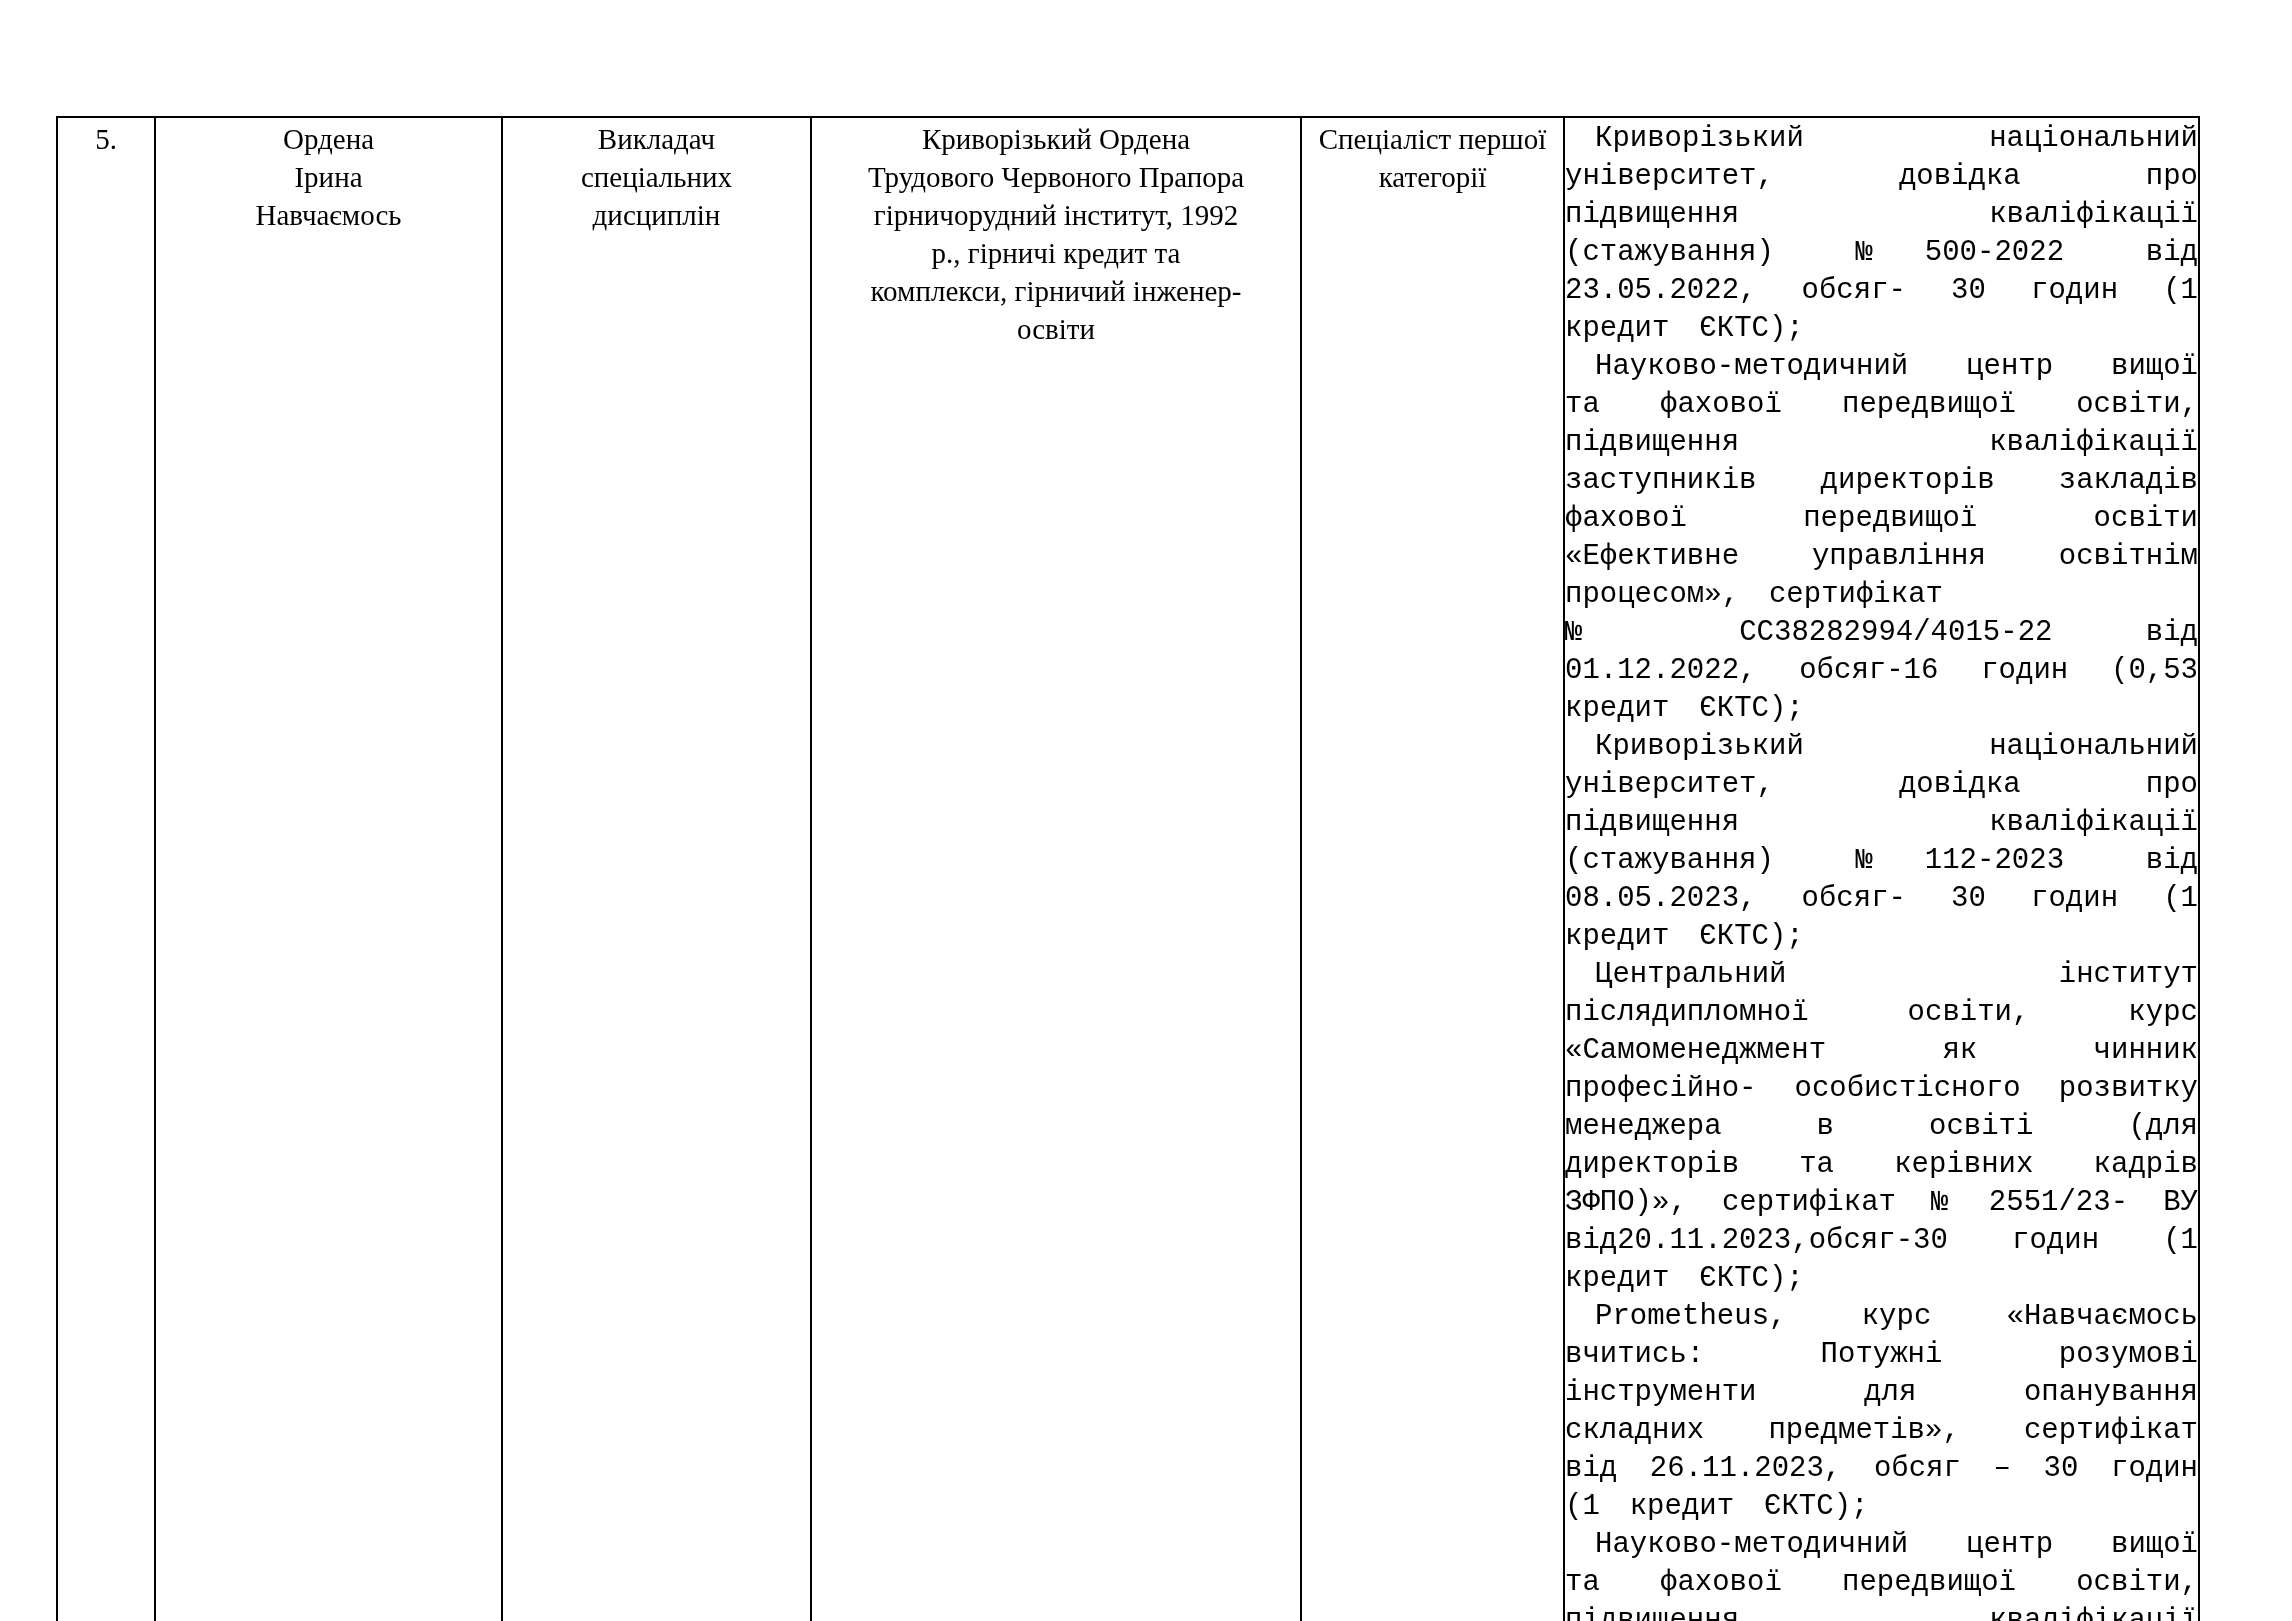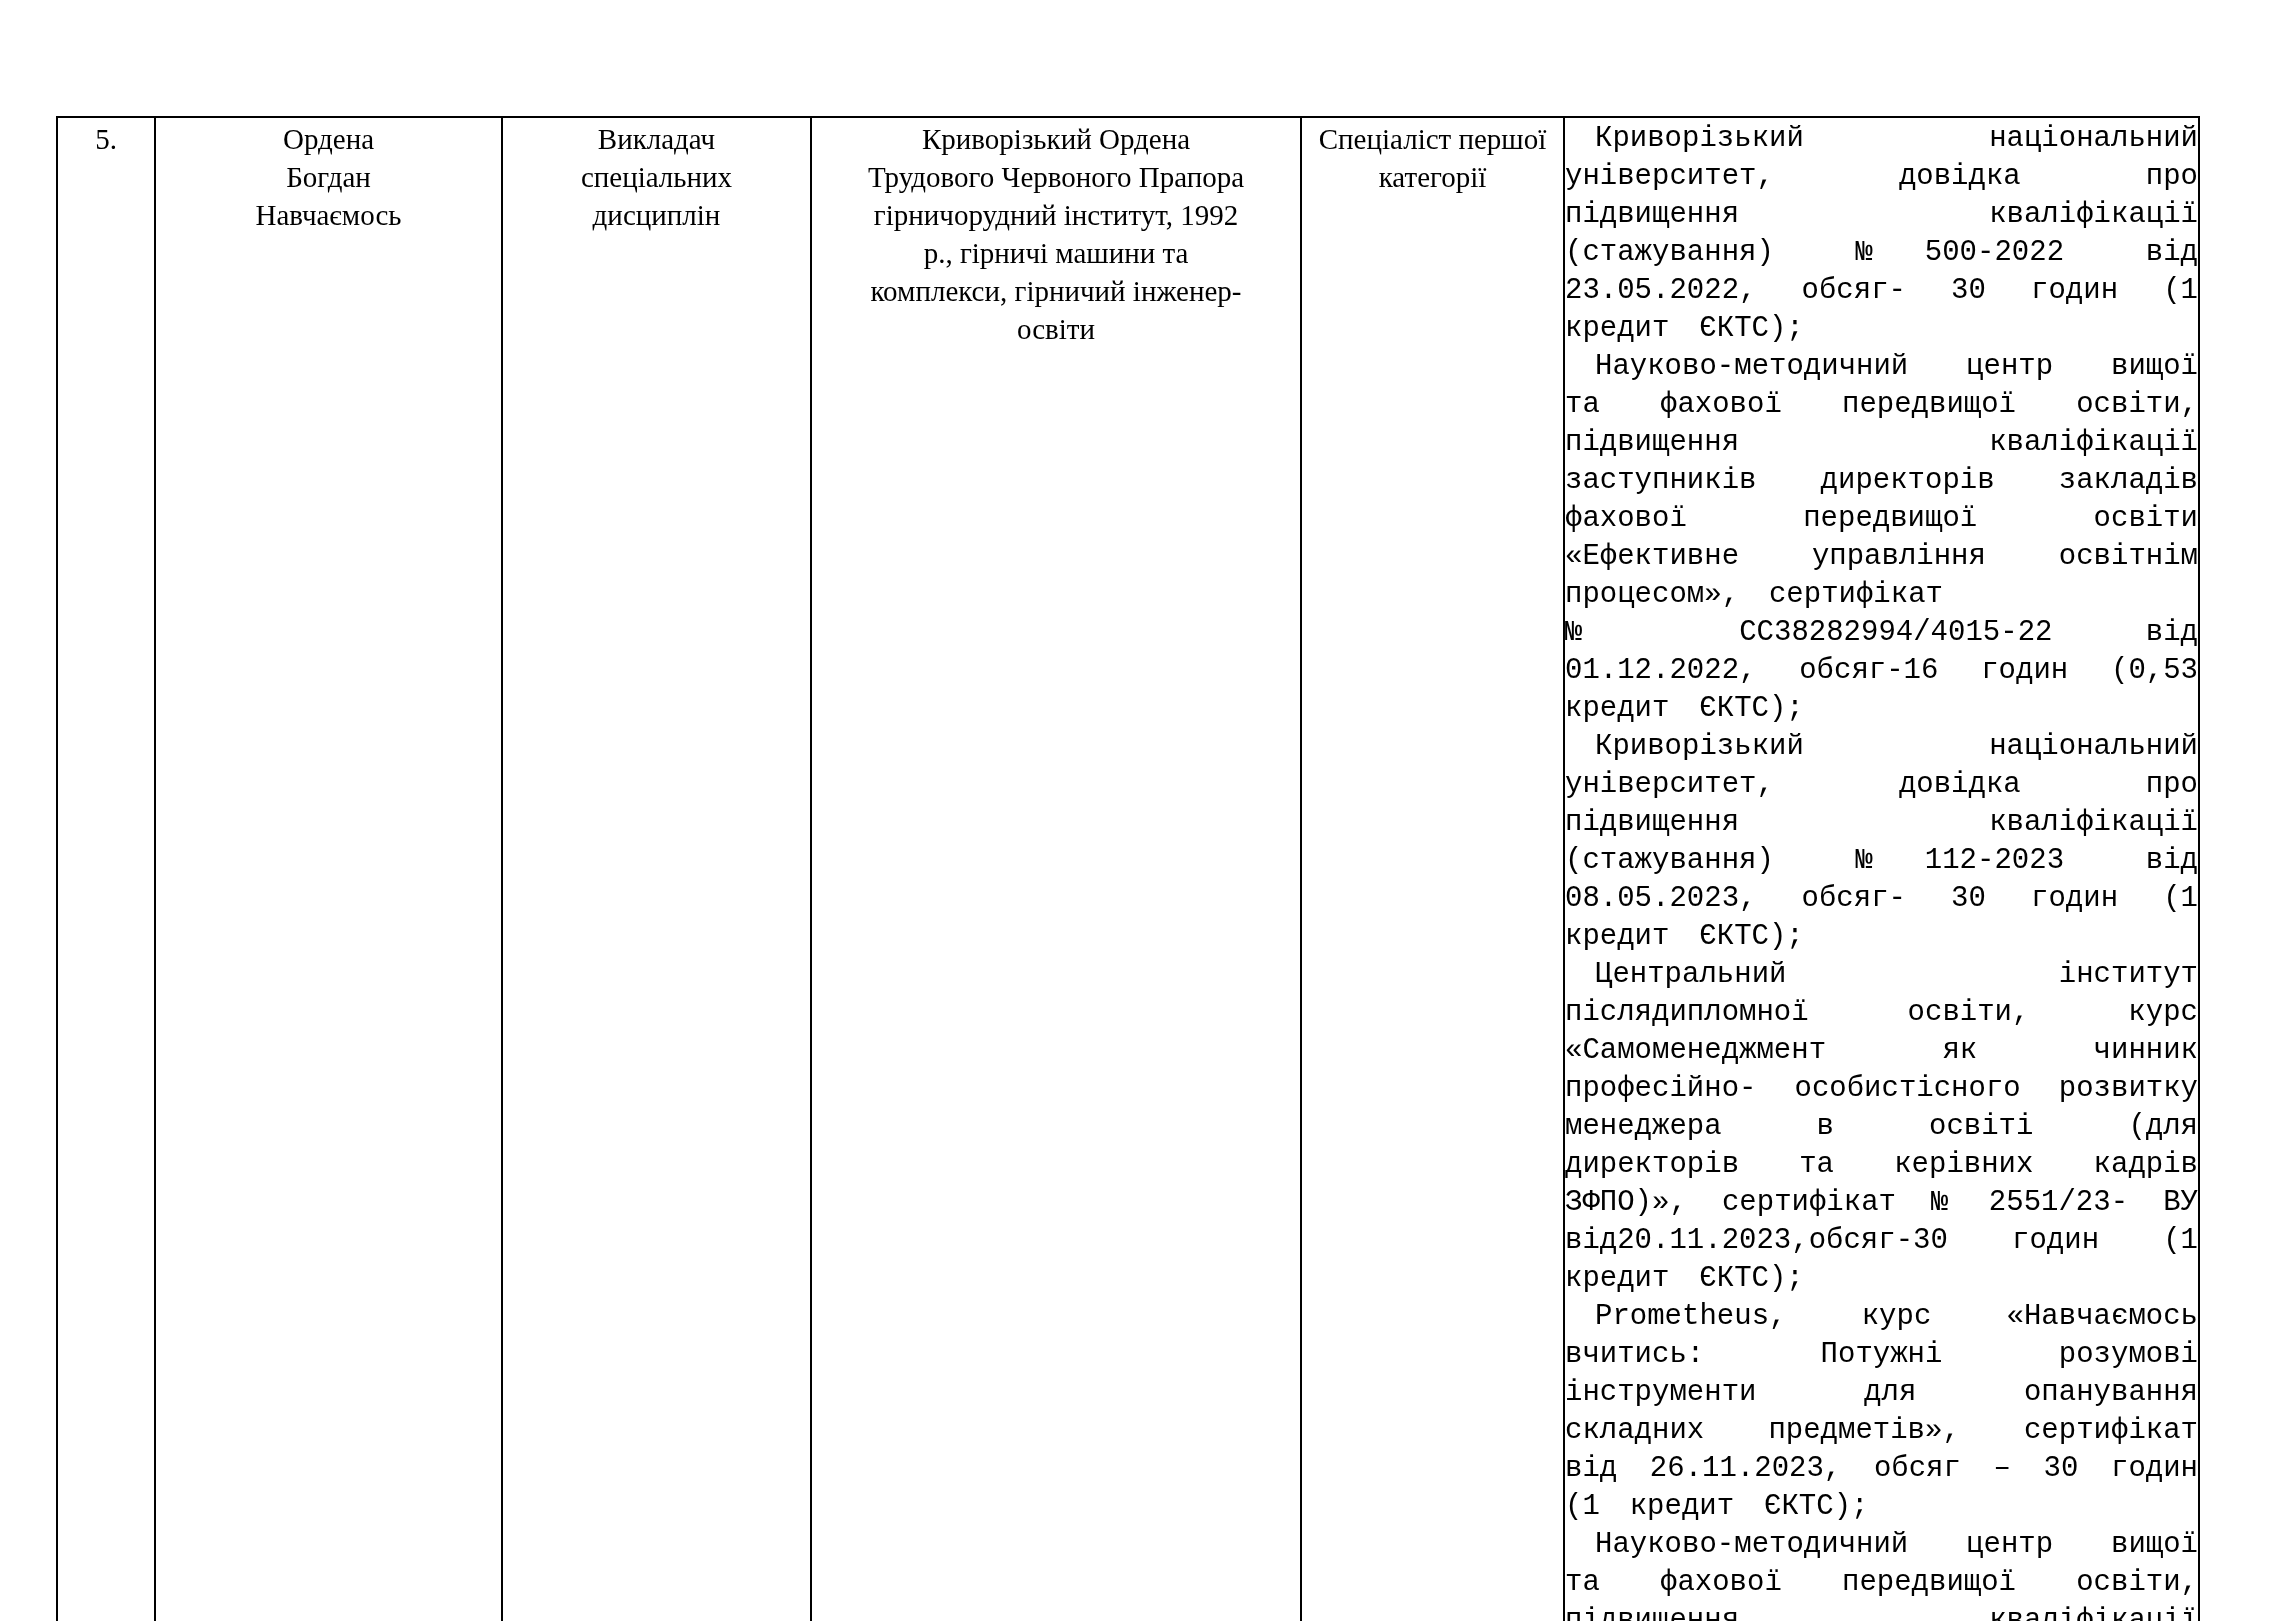--- a/index.html
+++ b/index.html
@@ -60,33 +60,33 @@
       <col style="width:263px">
       <col style="width:635px">
     </colgroup>
     <tbody>
         <tr>
       <td class="c-num">
         <div>5.</div>
       </td>
       <td class="c-name center">
         <div>Ордена</div>
-        <div>Богдан</div>
+        <div>Ірина</div>
         <div>Навчаємось</div>
       </td>
       <td class="c-pos center">
         <div>Викладач</div>
         <div>спеціальних</div>
         <div>дисциплін</div>
       </td>
       <td class="c-edu center">
         <div>Криворізький Ордена</div>
         <div>Трудового Червоного Прапора</div>
         <div>гірничорудний інститут, 1992</div>
-        <div>р., гірничі машини та</div>
+        <div>р., гірничі кредит та</div>
         <div>комплекси, гірничий інженер-</div>
         <div>освіти</div>
       </td>
       <td class="c-cat center">
         <div>Спеціаліст першої</div>
         <div>категорії</div>
       </td>
       <td class="c-qual">
         <p class="q ind">Криворізький національний університет, довідка про підвищення кваліфікації (стажування) №500-2022 від 23.05.2022, обсяг- 30 годин (1 кредит ЄКТС);</p>
         <p class="q ind">Науково-методичний центр вищої та фахової передвищої освіти, підвищення кваліфікації заступників директорів закладів фахової передвищої освіти «Ефективне управління освітнім процесом», сертифікат</p>

